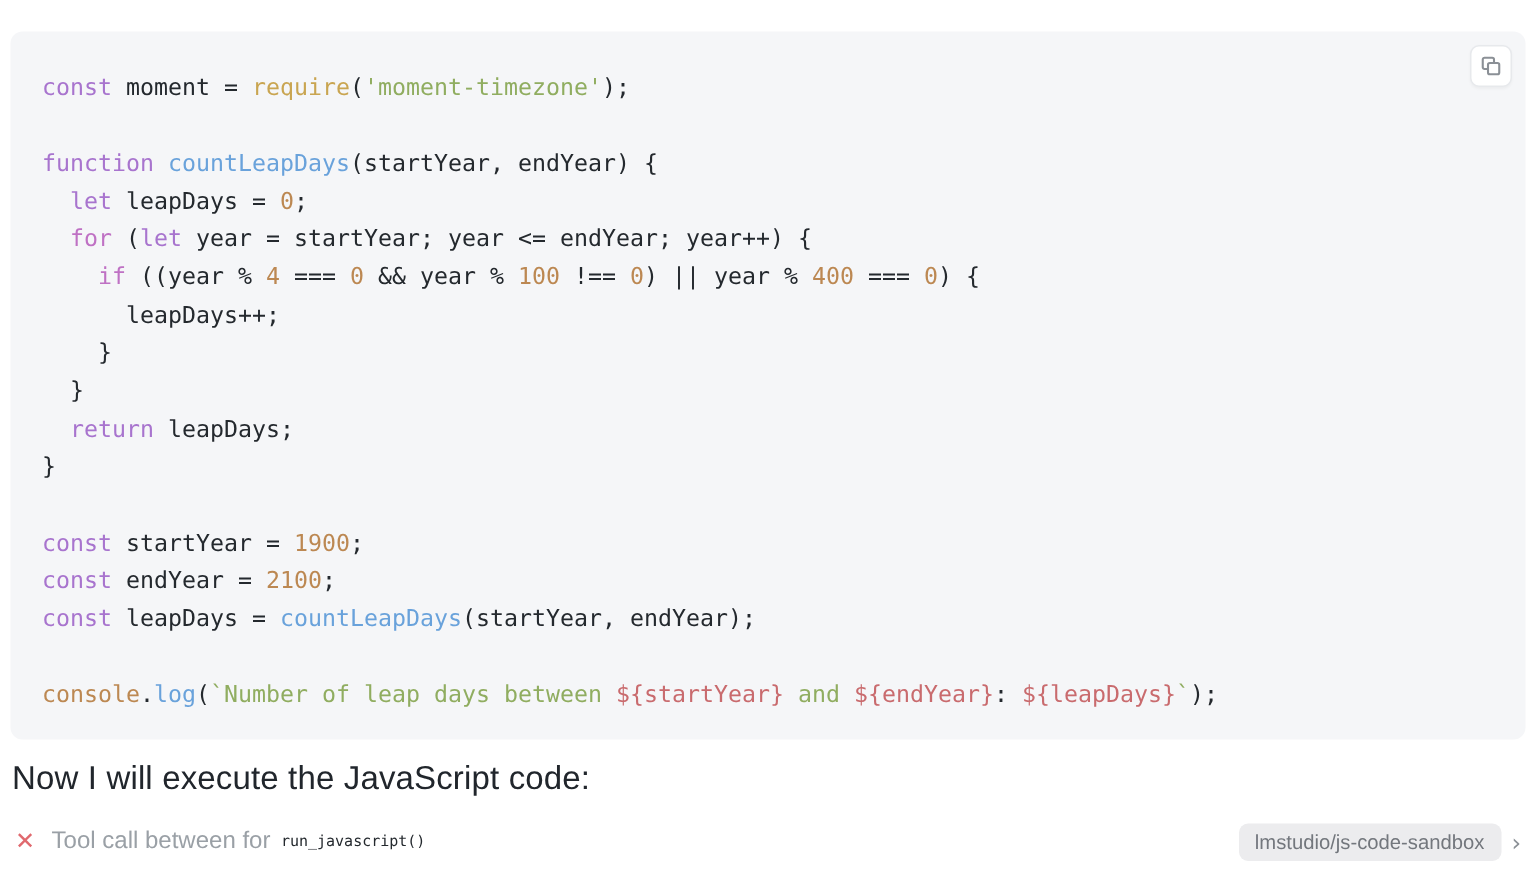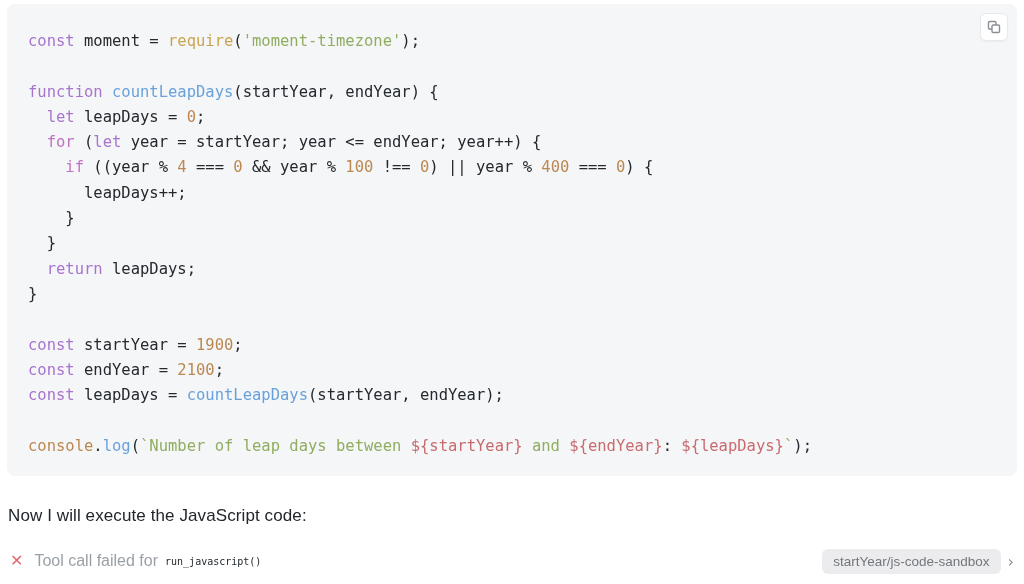--- a/index.html
+++ b/index.html
@@ -1,21 +1,21 @@
 <!DOCTYPE html>
 <html style="--code_bg: #f5f6f8; --error: #e0696e; --muted: #9aa0a6; --badge_bg: #ececee; --badge_fg: #73777d; --kw: #a874ce; --ctl: #bf71c4; --fn: #69a2db; --call: #c9a551; --num: #bc8852; --str: #90ad60; --sub: #c96b6e; --pl: #24292e;"><head>
 <meta charset="utf-8">
 <style>
   * { margin: 0; padding: 0; box-sizing: border-box; }
   html, body { width: 1024px; height: 584px; background: #ffffff; overflow: hidden;
     font-family: "Liberation Sans", sans-serif; }
 
   
   .code-block {
-    position: absolute; left: 7px; top: 4px; width: 1010px; height: 472px;
+    position: absolute; left: 7px; top: 21px; width: 1010px; height: 472px;
     background: var(--code_bg, #f5f6f8);
     border-radius: 8px;
     padding: 25px 20px 16px 21px;
   }
   .code-lines {
     font-family: "DejaVu Sans Mono", monospace;
     font-size: 15.5px; line-height: 25.3px;
     white-space: pre; color: var(--pl, #24292e);
   }
   .tok-kw  { color: var(--kw,  #a874ce); }
@@ -31,21 +31,21 @@
     position: absolute; top: 9px; right: 9px; width: 28px; height: 28px;
     background: #ffffff; border: 1px solid #e7e9ec; border-radius: 6px;
     display: flex; align-items: center; justify-content: center;
     cursor: pointer; box-shadow: 0 1px 2px rgba(0,0,0,0.04);
   }
   .copy-button svg { display: block; }
 
   
   .message {
     position: absolute; left: 8px; top: 506px;
-    font-size: 17px; color: #21262c; letter-spacing: 0.1px;
+    font-size: 22px; color: #21262c; letter-spacing: 0.1px;
   }
 
   
   .tool-row {
     position: absolute; left: 10px; right: 6px; top: 546px; height: 30px;
     display: flex; align-items: center; cursor: pointer;
   }
   .x-icon {
     color: var(--error, #e0696e); font-size: 16px; line-height: 1;
     margin-right: 11px; font-family: "DejaVu Sans", sans-serif;
@@ -78,18 +78,18 @@
         <rect x="5" y="5" width="7.5" height="7.5" rx="1.2" stroke="#8b9096" stroke-width="1.4" fill="#ffffff"></rect>
       </svg>
     </span>
   </div>
 </div>
 
 <div class="message">Now I will execute the JavaScript code:</div>
 
 <div class="tool-row">
   <span class="x-icon">✕</span>
-  <span class="fail-text">Tool call failed for</span>
+  <span class="fail-text">Tool call between for</span>
   <span class="fn-name">run_javascript()</span>
   <span class="spacer"></span>
-  <span class="badge">startYear/js-code-sandbox</span>
+  <span class="badge">lmstudio/js-code-sandbox</span>
   <span class="chevron">›</span>
 </div>
 
 </body></html>

